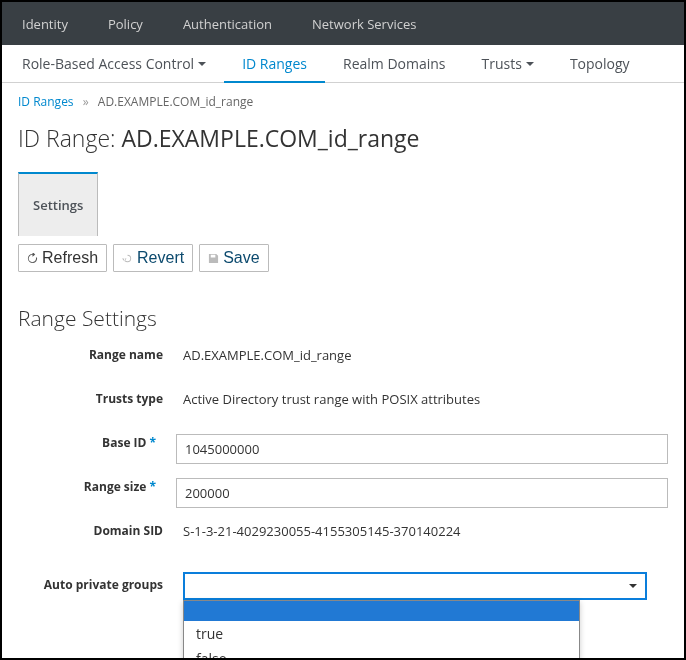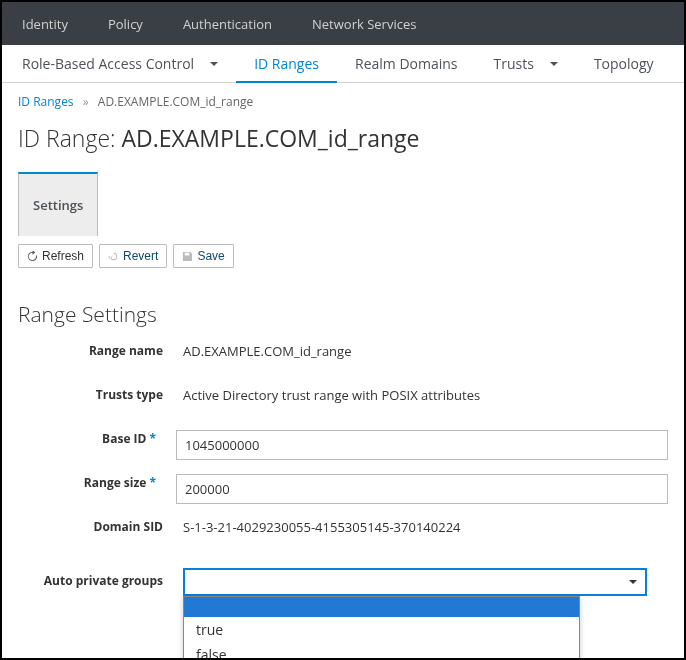--- a/index.html
+++ b/index.html
@@ -36,21 +36,21 @@
   height: 38px;
   align-items: center;
 }
 .subnav-item {
   padding: 10px 18px;
   font-size: 14px;
   color: #4d5258;
   cursor: pointer;
   display: flex;
   align-items: center;
-  gap: 16px;
+  gap: 4px;
 }
 .subnav-item.active {
   color: #0088ce;
   border-bottom: 2px solid #0088ce;
   padding-bottom: 8px;
 }
 .caret-down {
   width: 0; height: 0;
   border-left: 4px solid transparent;
   border-right: 4px solid transparent;
@@ -88,21 +88,21 @@
 }
 .toolbar {
   padding: 8px 16px;
   display: flex;
   gap: 6px;
 }
 .btn {
   background: #fff;
   border: 1px solid #bbb;
   padding: 4px 8px;
-  font-size: 12px;
+  font-size: 16px;
   color: #333;
   cursor: pointer;
   display: inline-flex;
   align-items: center;
   gap: 4px;
   border-radius: 1px;
 }
 .btn.disabled { color: #0c4a6e; cursor: default; }
 .btn svg { width: 11px; height: 11px; }
 .section-title {

